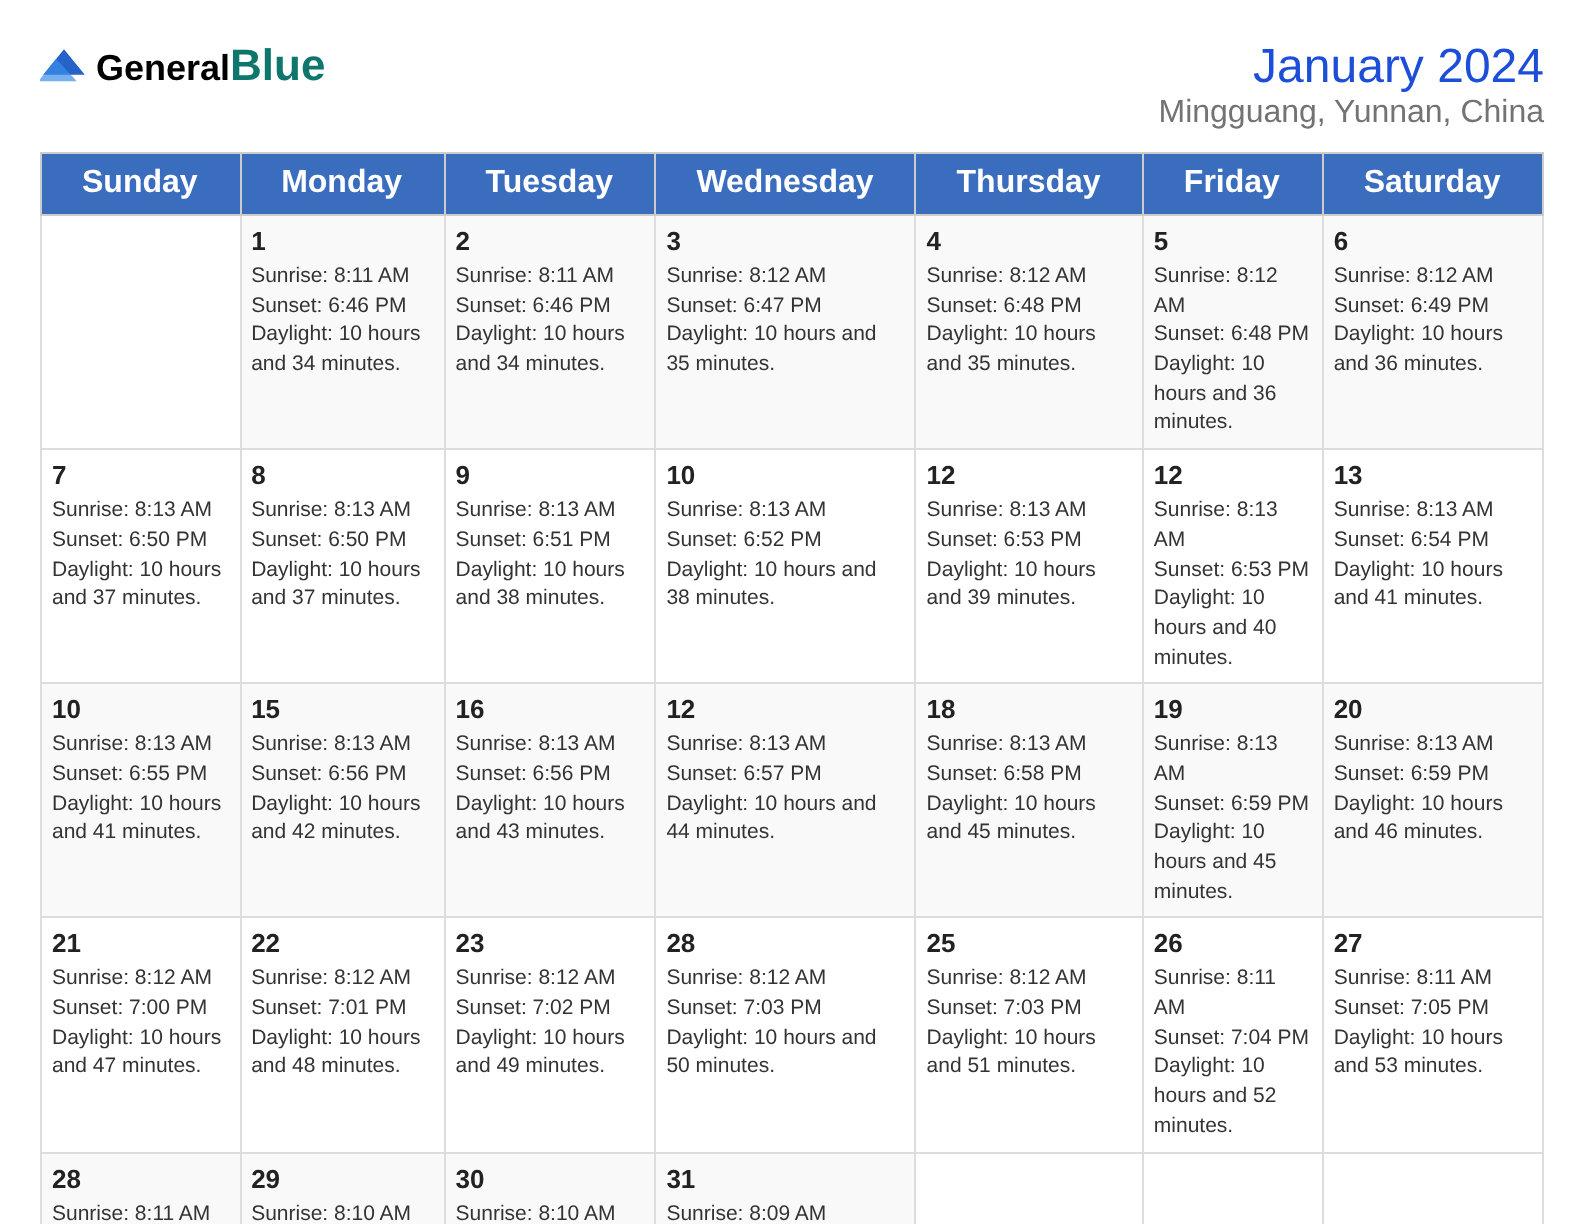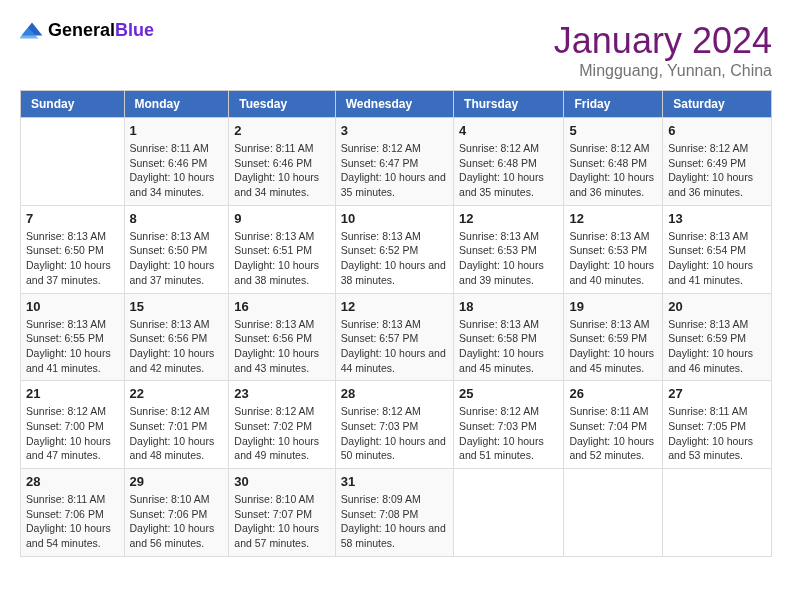--- a/index.html
+++ b/index.html
@@ -22,39 +22,39 @@
       gap: 4px;
     }
     .logo-icon {
       width: 24px;
       height: 20px;
     }
     .title-block {
       text-align: right;
     }
     .main-title {
-      font-size: 36px;
+      font-size: 24px;
       font-weight: normal;
-      color: #701a75;
+      color: #1d4ed8;
     }
     .subtitle {
       font-size: 16px;
       color: #737373;
     }
     table {
       width: 100%;
       border-collapse: collapse;
       font-size: 11px;
     }
     thead tr th {
       background-color: #3b6dbf;
       color: #fff;
       text-align: left;
-      padding: 6px 10px;
-      font-size: 12px;
+      padding: 6px 20px;
+      font-size: 16px;
       font-weight: bold;
       border: 1px solid #ccc;
     }
     tbody tr td {
       border: 1px solid #ddd;
       vertical-align: top;
       padding: 5px 5px;
       background: #fff;
       min-height: 70px;
     }
@@ -79,21 +79,21 @@
 </head>
 <body>
 
 <div class="header">
   <div class="logo">
     <svg class="logo-icon" viewBox="0 0 30 25" xmlns="http://www.w3.org/2000/svg">
       <polygon points="15,2 28,18 2,18" fill="#2563c9"></polygon>
       <polygon points="10,8 23,22 -1,22" fill="#3b8fe8" opacity="0.7"></polygon>
     </svg>
     <span>
-      <span style="color:#000000;font-size:18px;font-weight:bold;">General</span><span style="color:#6d28d9;font-size:18px;font-weight:bold;">Blue</span>
+      <span style="color:#000000;font-size:18px;font-weight:bold;">General</span><span style="color:#0f766e;font-size:22px;font-weight:bold;">Blue</span>
     </span>
   </div>
   <div class="title-block">
     <div class="main-title">January 2024</div>
     <div class="subtitle">Mingguang, Yunnan, China</div>
   </div>
 </div>
 
 <table>
   <thead>

